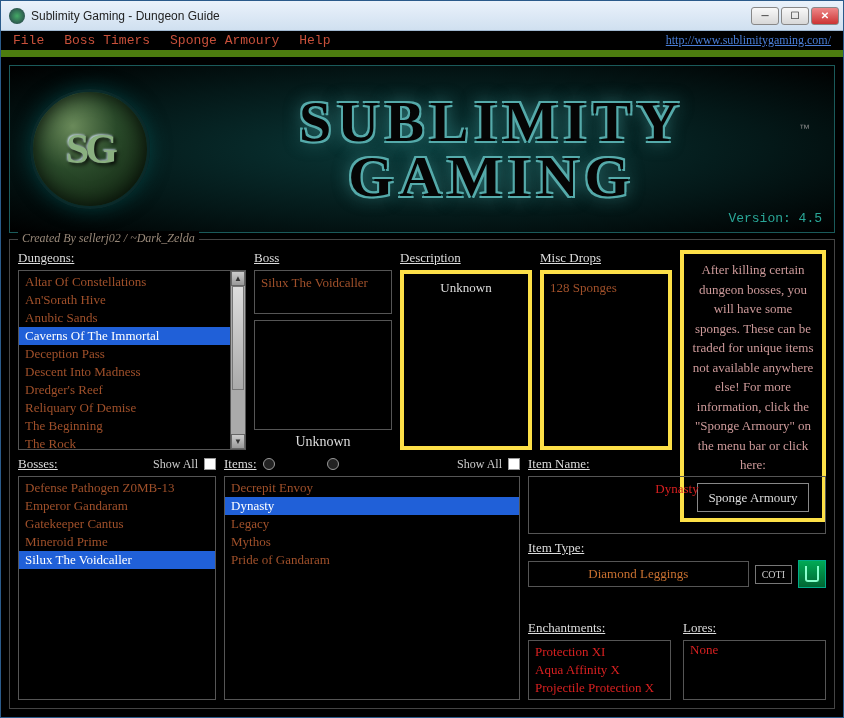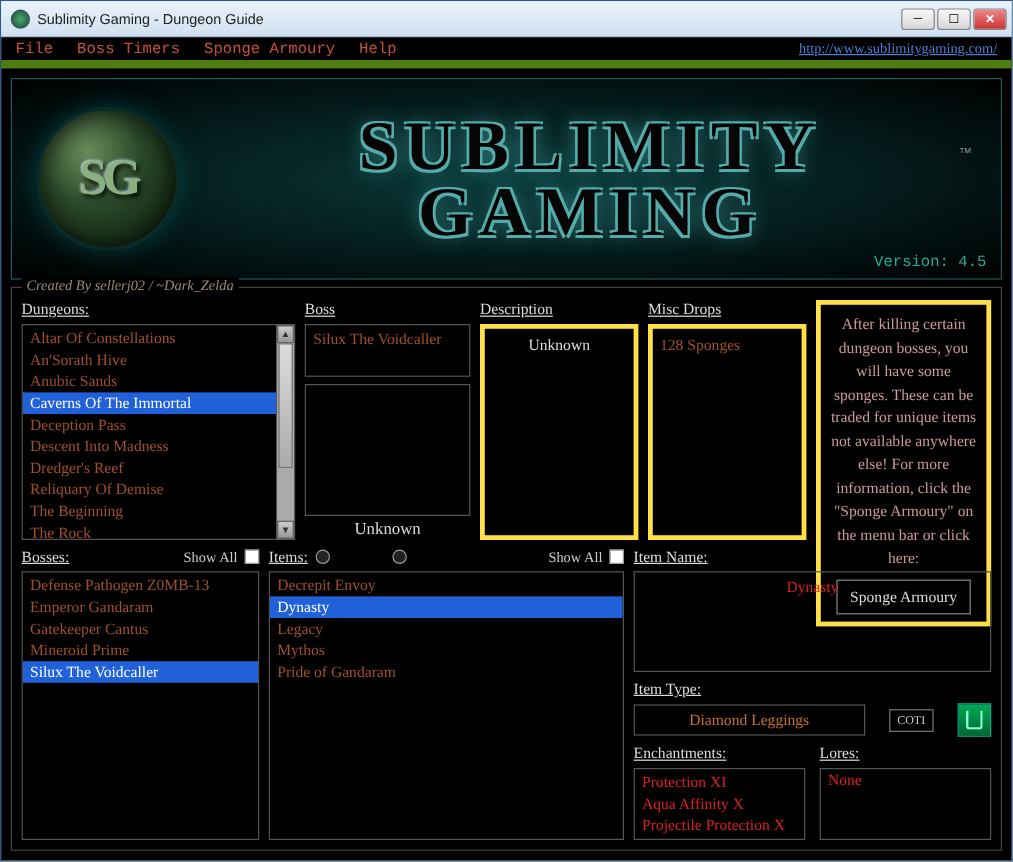--- a/index.html
+++ b/index.html
@@ -177,21 +177,21 @@
 
 .spongebtn {
   border: 1px solid #888; padding: 4px 10px; margin-top: 8px;
   color: #ddd; background: #000; font-family: Georgia; font-size: 13px;
   display: inline-block; cursor: pointer;
 }
 
 .radio { width: 12px; height: 12px; border-radius: 50%; border: 1px solid #999; background: #222; display: inline-block; }
 .checkbox { width: 12px; height: 12px; border: 1px solid #999; background: #fff; display: inline-block; }
 
-.field-row { display: flex; align-items: center; gap: 20px; margin-bottom: 6px; }
+.field-row { display: flex; align-items: center; gap: 6px; margin-bottom: 6px; }
 .field-box {
   border: 1px solid #555; flex: 1; padding: 4px 6px;
   text-align: center; font-family: Georgia; font-size: 13px;
 }
 .red { color: #d82020; }
 .orange { color: #c87030; }
 .smallbtn {
   border: 1px solid #777; padding: 3px 6px; color: #ccc; font-size: 10px;
   font-family: Georgia; cursor: pointer;
 }
@@ -206,21 +206,21 @@
 .dungeons-col { width: 228px; }
 .boss-col { width: 138px; }
 .desc-col { width: 132px; }
 .misc-col { width: 132px; }
 .info-col { flex: 1; }
 
 .bosses-col { width: 198px; }
 .items-col { width: 296px; }
 .detail-col { flex: 1; }
 
-.enchlore-row { display: flex; gap: 12px; flex: 1; }
+.enchlore-row { display: flex; gap: 12px; flex: 1; margin-top: 26px; }
 .enchcol, .lorecol { flex: 1; display: flex; flex-direction: column; }
 </style>
 </head>
 <body>
 
 <div class="window">
 
   <div class="titlebar">
     <div class="titlebar-icon"></div>
     <div class="titlebar-text">Sublimity Gaming - Dungeon Guide</div>

